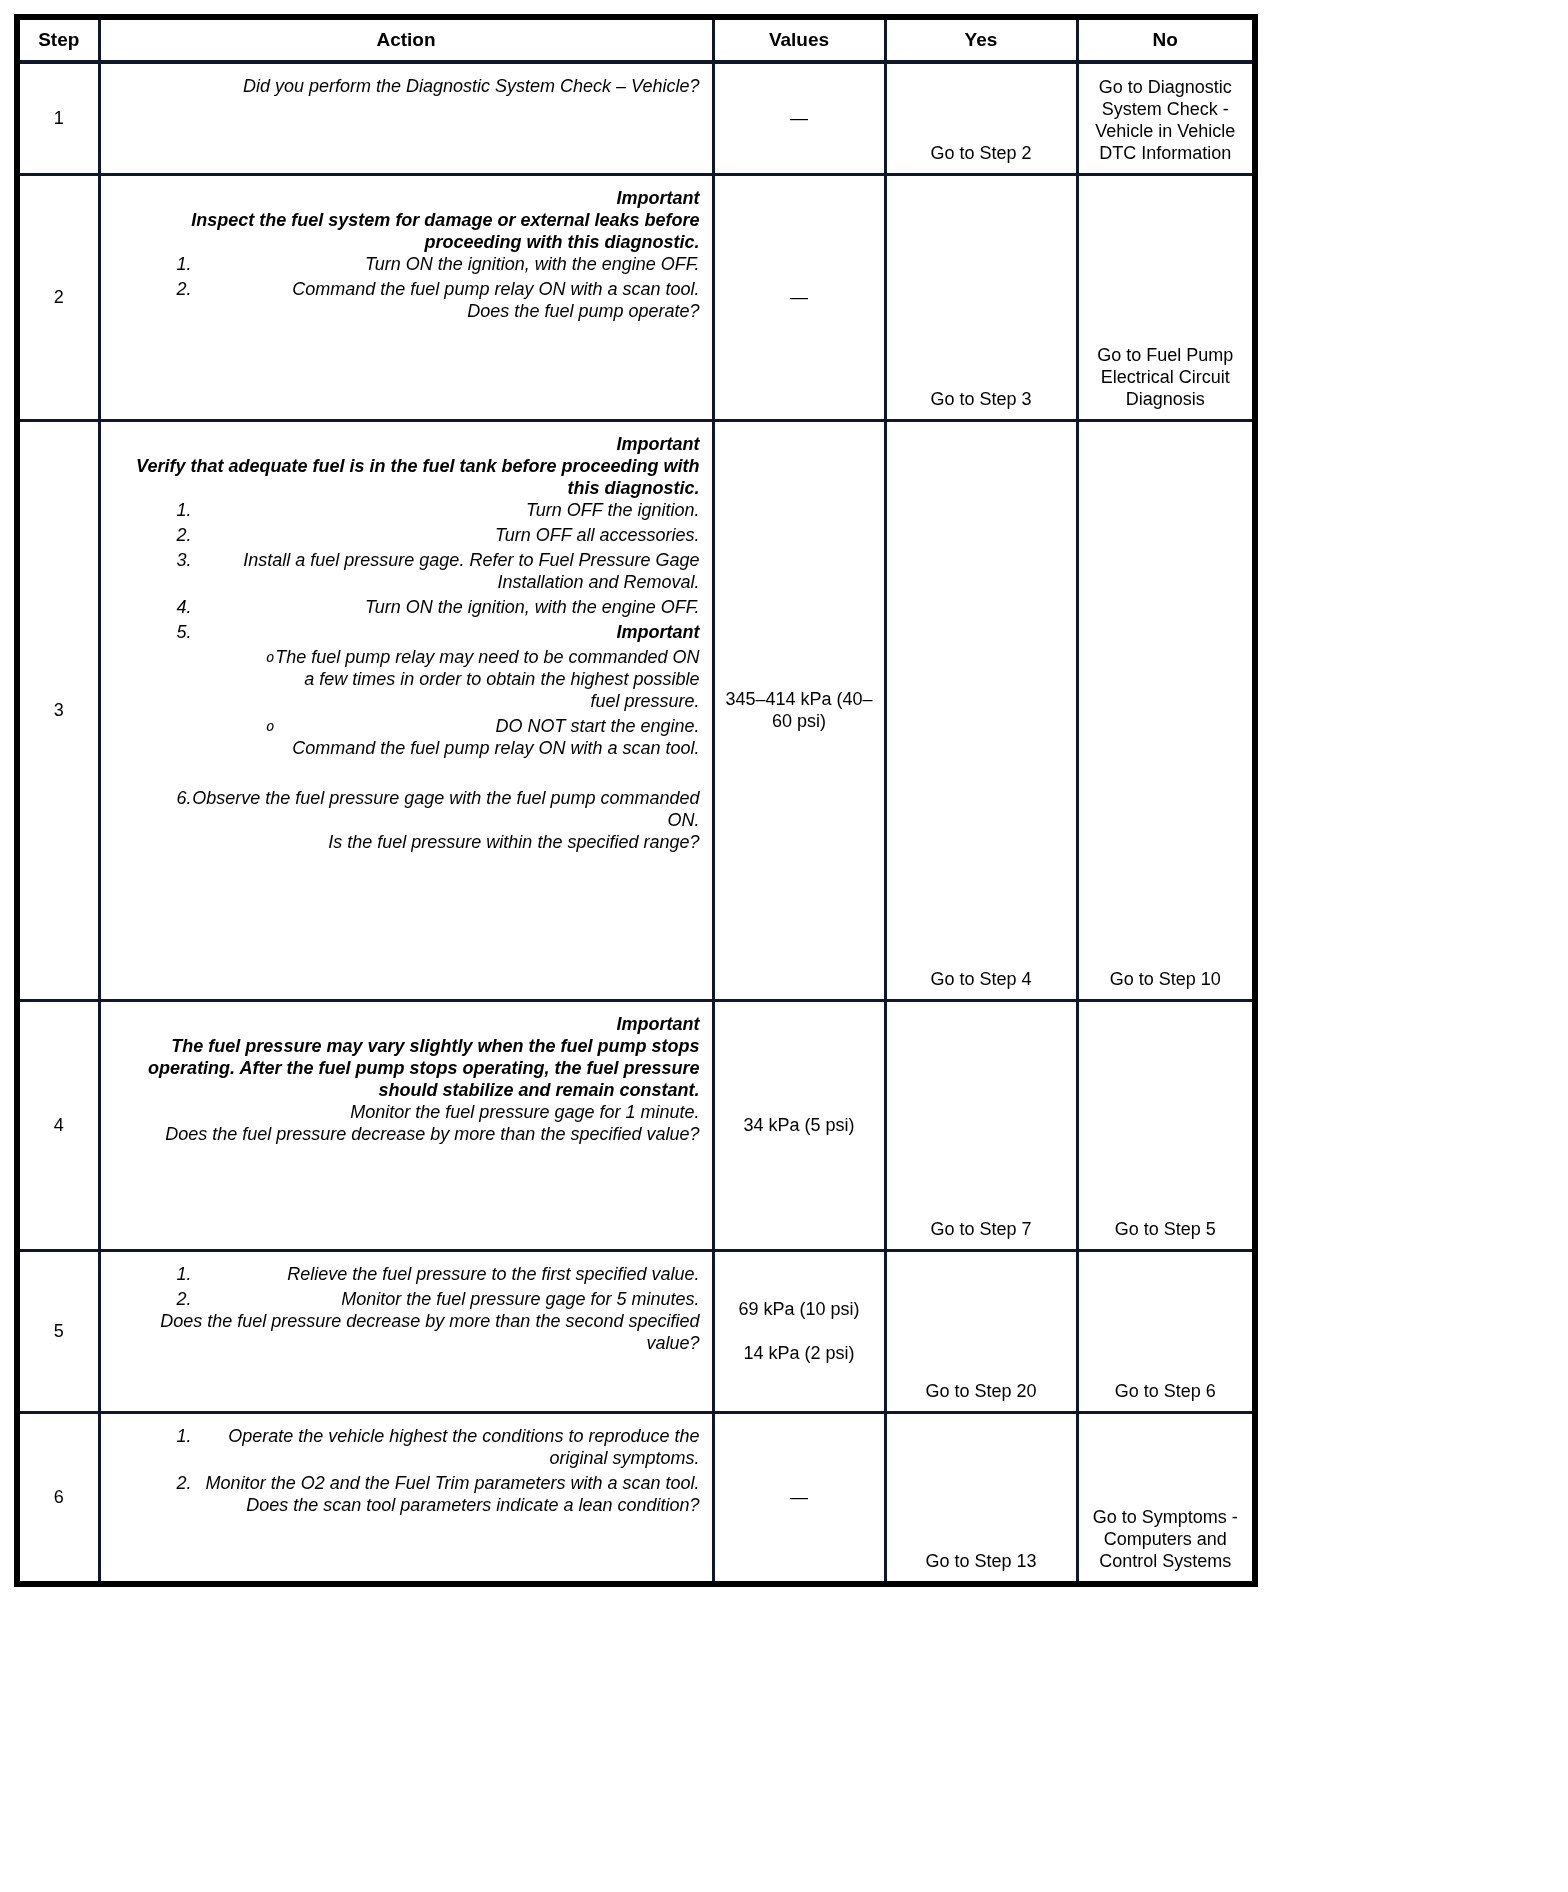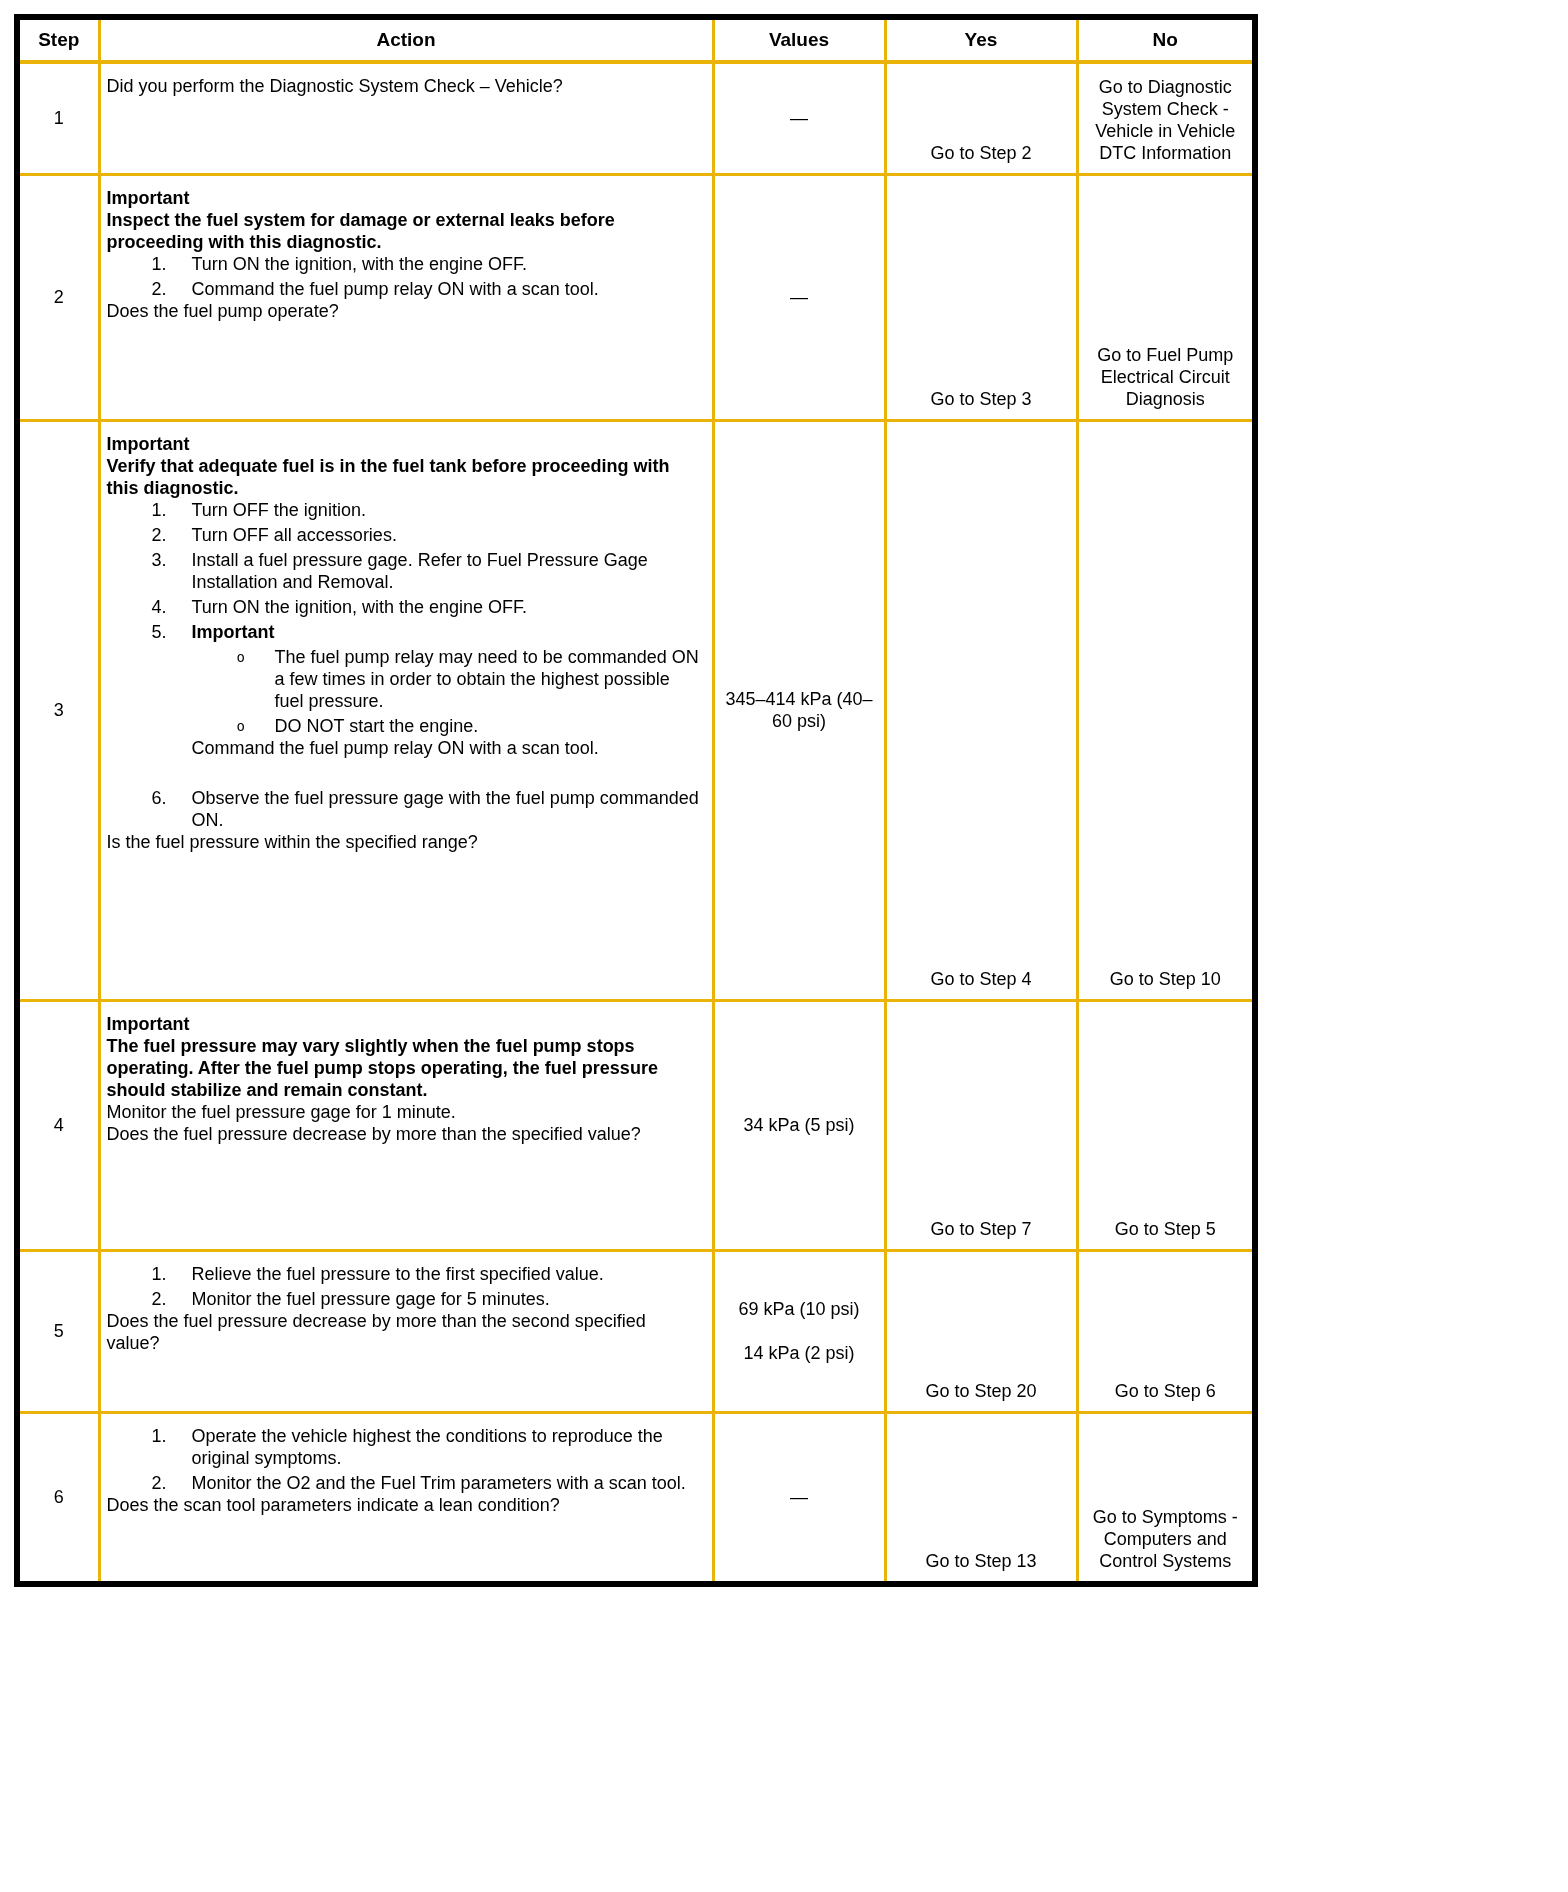--- a/index.html
+++ b/index.html
@@ -11,36 +11,36 @@
     font-family: "Liberation Sans", sans-serif;
   }
   .page { padding: 14px 0 0 14px; }
 
   table.diag-table {
     border-collapse: collapse;
     table-layout: fixed;
     width: 1240px;
     border: 6px solid #000;
   }
-  th, td { border: 3px solid #eab308; }
+  th, td { border: 3px solid #0f172a; }
 
   thead th {
     height: 36px;
     font-size: 19px;
     font-weight: bold;
     text-align: center;
     vertical-align: middle;
     padding: 2px 4px;
     border-bottom-width: 4px;
   }
 
   td { font-size: 18px; line-height: 22px; }
 
   .cell-step   { text-align: center; vertical-align: middle; }
-  .cell-action { vertical-align: top; text-align: left; padding: 11px 12px 12px 6px; }
+  .cell-action { vertical-align: top; text-align: right; padding: 11px 12px 12px 6px; font-style: italic; }
   .cell-values { text-align: center; vertical-align: middle; padding: 6px 8px; }
   .cell-yes, .cell-no { text-align: center; vertical-align: bottom; padding: 6px 0 9px; }
 
   .bold { font-weight: bold; }
   .para { margin: 0; }
   .gap  { }
 
   .li { display: flex; align-items: flex-start; }
   .li + .li { margin-top: 3px; }
   .li.gap { margin-top: 28px; }

